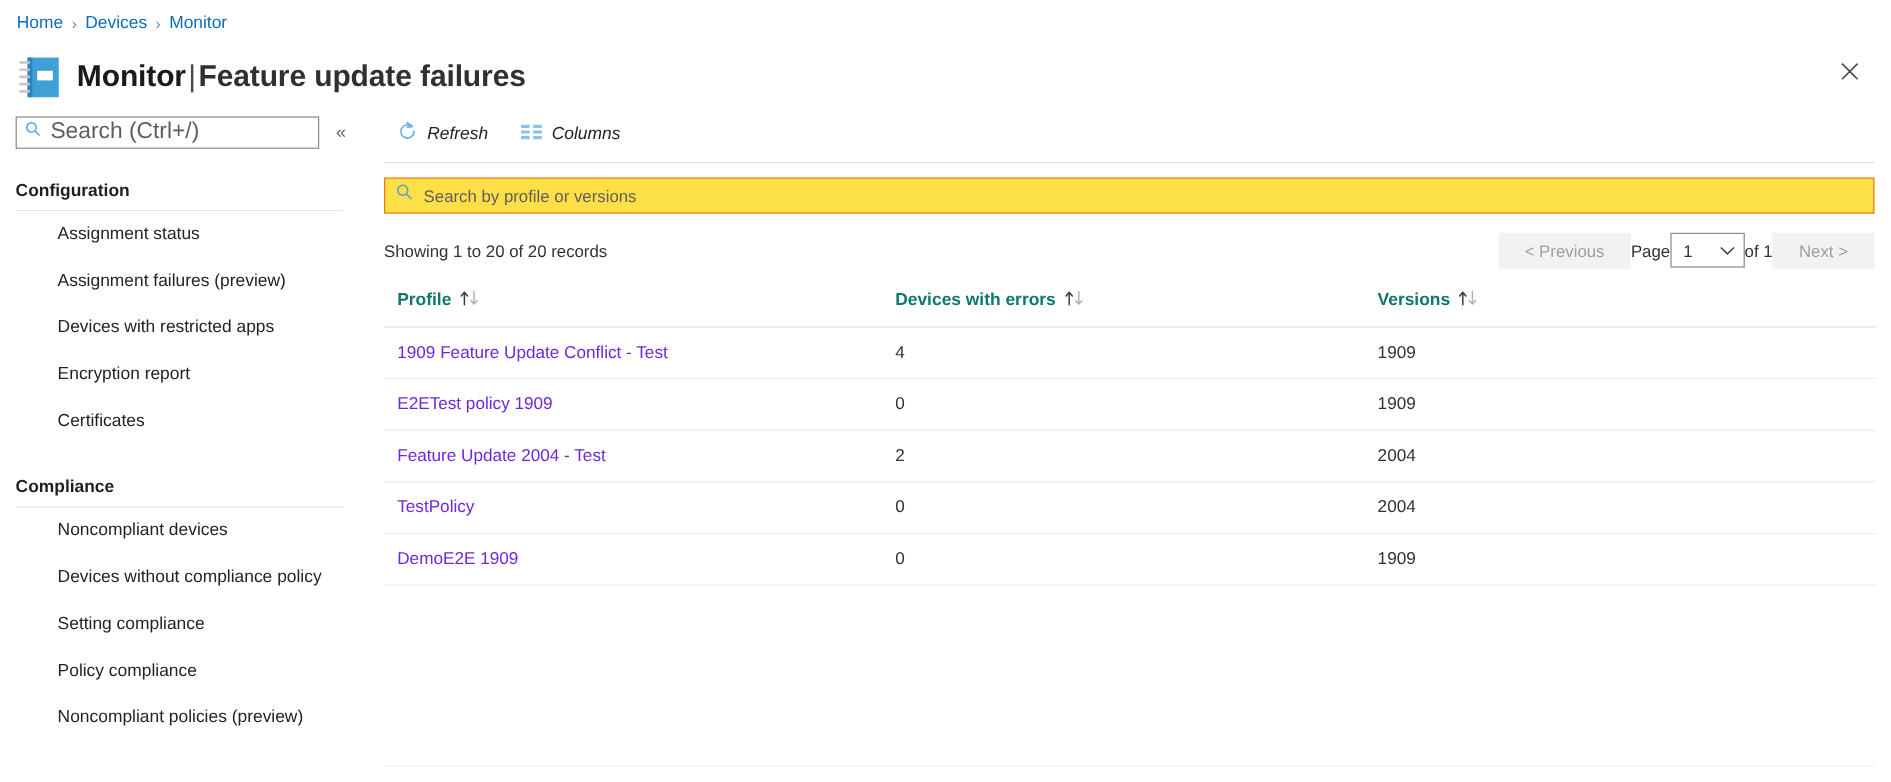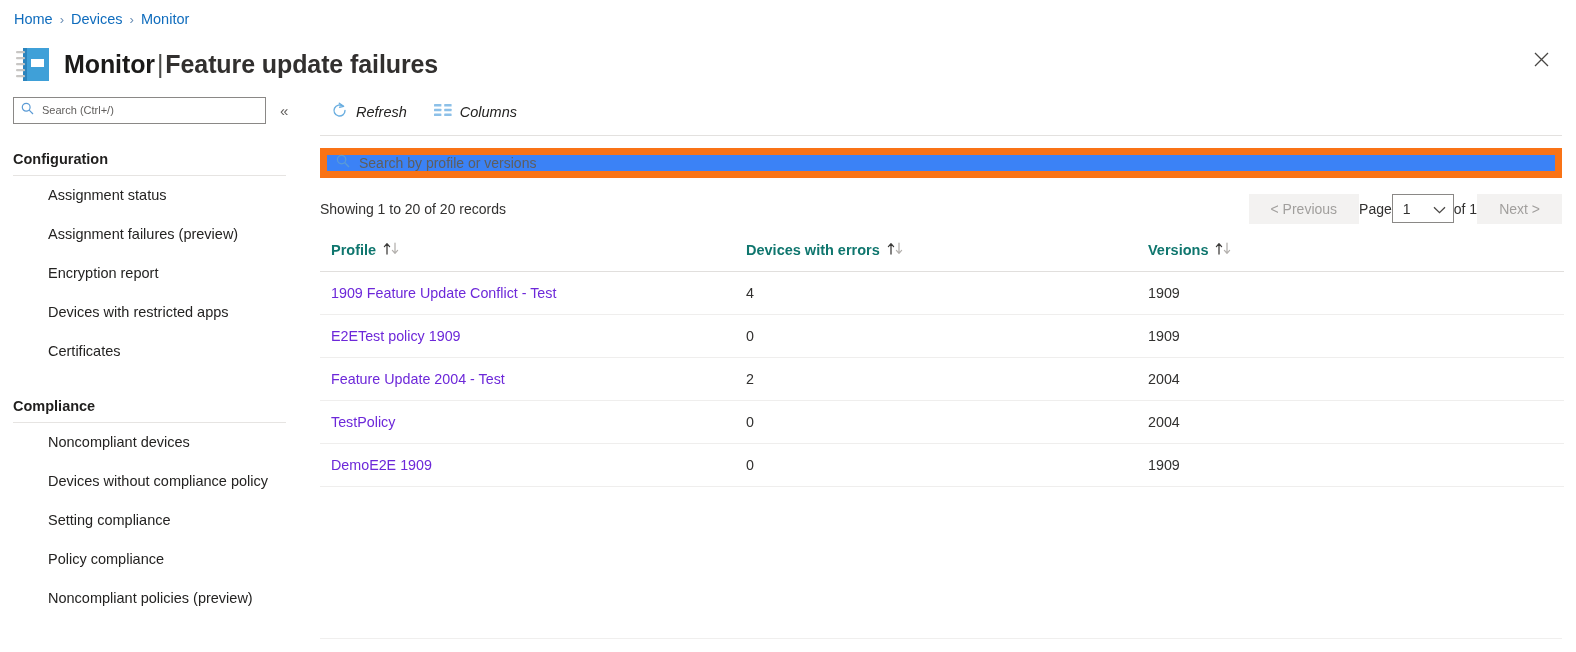--- a/index.html
+++ b/index.html
@@ -74,21 +74,21 @@
     border: 1px solid #8a8886;
     background: #fff;
     display: flex; align-items: center;
     padding: 0 7px;
     gap: 6px;
   }
   .search-box .mag { flex: 0 0 13px; }
   .search-box input {
     border: 0; outline: 0;
     font-family: "Liberation Sans", sans-serif;
-    font-size: 11px;
+    font-size: 19px;
     color: #3b3a39;
     width: 100%;
     background: transparent;
   }
   .search-box input::placeholder { color: #605e5c; }
   .collapse-btn {
     margin-left: 14px;
     font-size: 15px;
     color: #605e5c;
     cursor: pointer;
@@ -158,22 +158,22 @@
     color: #242322;
   }
   .cmd-sep-line {
     height: 1px; background: #e3e1df;
     margin: 0 0 0 2px;
   }
 
   .filter-search {
     margin: 12px 0 0 2px;
     height: 30px;
-    border: 7px solid #f97316;
-    background: #3b82f6;
+    border: 1px solid #f97316;
+    background: #fde047;
     display: flex; align-items: center;
     padding: 0 9px; gap: 7px;
   }
   .filter-search input {
     border: 0; outline: 0; width: 100%;
     font-family: "Liberation Sans", sans-serif;
     font-size: 14px; color: #323130;
     background: transparent;
   }
   .filter-search input::placeholder { color: #605e5c; }
@@ -308,25 +308,25 @@
     <div class="nav-item">
       <span class="nav-icon"><span class="ico-report"></span></span>
       <span class="nav-label">Assignment status</span>
     </div>
     <div class="nav-item">
       <span class="nav-icon"><span class="ico-report"></span></span>
       <span class="nav-label">Assignment failures (preview)</span>
     </div>
     <div class="nav-item">
       <span class="nav-icon"><span class="ico-report"></span></span>
+      <span class="nav-label">Devices with restricted apps</span>
+    </div>
+    <div class="nav-item">
+      <span class="nav-icon"><span class="ico-report"></span></span>
       <span class="nav-label">Encryption report</span>
-    </div>
-    <div class="nav-item">
-      <span class="nav-icon"><span class="ico-report"></span></span>
-      <span class="nav-label">Devices with restricted apps</span>
     </div>
     <div class="nav-item">
       <span class="nav-icon"><span class="ico-report"></span></span>
       <span class="nav-label">Certificates</span>
     </div>
 
     <div class="nav-group-title">Compliance</div>
     <div class="nav-divider"></div>
 
     <div class="nav-item">

